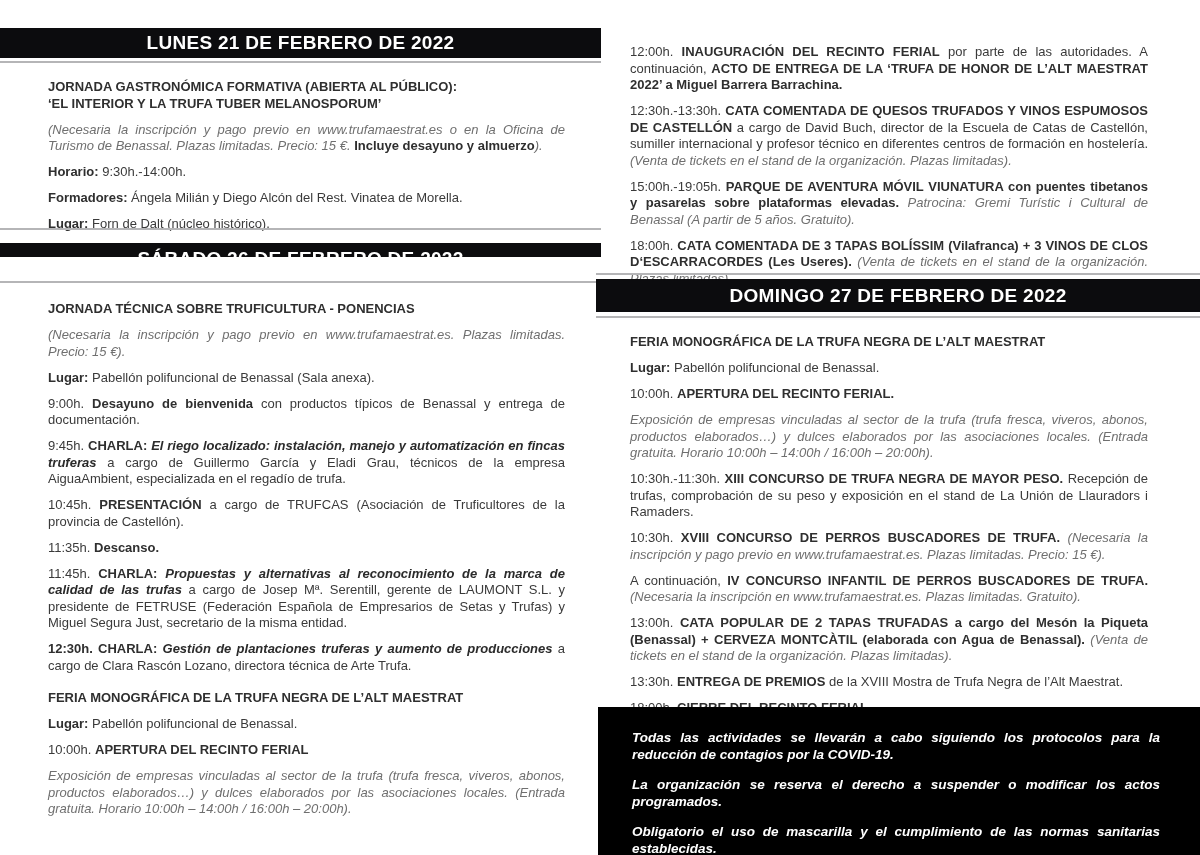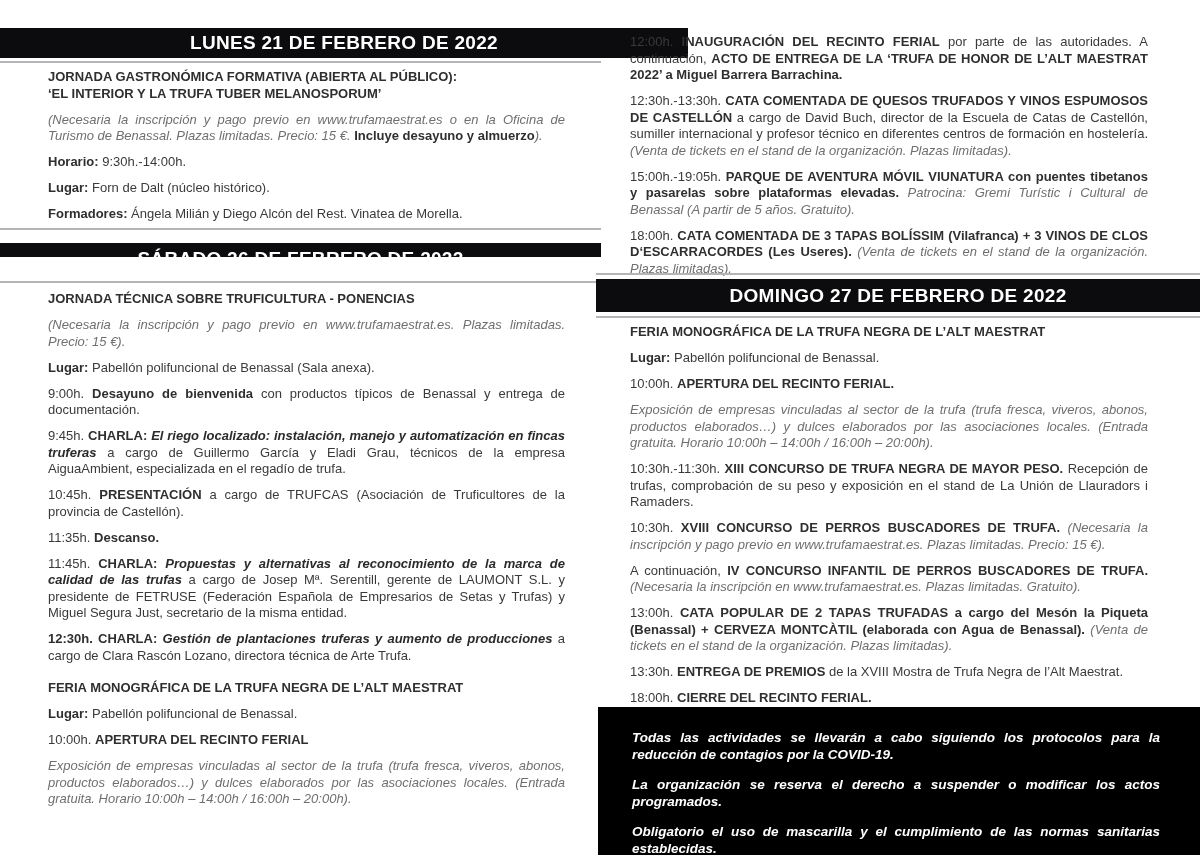--- a/index.html
+++ b/index.html
@@ -9,50 +9,50 @@
     font-family:"Liberation Sans","DejaVu Sans",sans-serif; overflow:hidden;
   }
   .day-bar {
     position:absolute; background:#0c0c0e; color:#ffffff;
     font-weight:bold; text-align:center; letter-spacing:0.3px;
   }
   .day-bar span { display:inline-block; }
   .hairline { position:absolute; height:2px; background:#b5b5b7; }
   .content {
     position:absolute; font-size:13px; line-height:16.5px;
-    color:#3a3a3a; text-align:justify;
+    color:#3a3a3a; text-align:justify;margin-top:10px;
   }
   .content p { margin:0 0 9.5px 0; }
   .r-n { color:#3a3a3a; }
   .r-b { font-weight:bold; color:#2f2f2f; }
   .r-bi { font-weight:bold; font-style:italic; color:#2b2b2b; }
   .r-i { font-style:italic; color:#6f6f6f; }
   .notice-box {
     position:absolute; background:#000000; color:#ffffff;
     text-align:justify; font-size:13.5px; line-height:17px;
   }
   .notice-box .inner { padding:22px 40px 0 34px; }
   .notice-box p { margin:0 0 13px 0; font-weight:bold; font-style:italic; color:#ffffff; }
 </style>
 </head>
 <body>
 
 <div class="page">
 
-  <div class="day-bar" style="left:0; top:28px; width:688px; height:30px; line-height:30px; font-size:19px;">
+  <div class="day-bar" style="left:0; top:28px; width:601px; height:30px; line-height:30px; font-size:19px;">
     <span>LUNES 21 DE FEBRERO DE 2022</span>
   </div>
   <div class="hairline" style="left:0; top:61px; width:601px;"></div>
 
   <div class="content" style="left:48px; top:69px; width:517px;">
       <p><span class="r-b">JORNADA GASTRONÓMICA FORMATIVA (ABIERTA AL PÚBLICO):</span><br><span class="r-b">‘EL INTERIOR Y LA TRUFA TUBER MELANOSPORUM’</span></p>
       <p><span class="r-i">(Necesaria la inscripción y pago previo en www.trufamaestrat.es o en la Oficina de Turismo de Benassal. Plazas limitadas. Precio: 15 €. </span><span class="r-b">Incluye desayuno y almuerzo</span><span class="r-i">).</span></p>
       <p><span class="r-b">Horario:</span><span class="r-n"> 9:30h.-14:00h.</span></p>
+      <p><span class="r-b">Formadores:</span><span class="r-n"> Ángela Milián y Diego Alcón del Rest. Vinatea de Morella.</span></p>
       <p><span class="r-b">Lugar:</span><span class="r-n"> Forn de Dalt (núcleo histórico).</span></p>
-      <p><span class="r-b">Formadores:</span><span class="r-n"> Ángela Milián y Diego Alcón del Rest. Vinatea de Morella.</span></p>
     </div>
 
   <div class="hairline" style="left:0; top:228px; width:601px;"></div>
   <div class="day-bar" style="left:0; top:243px; width:601px; height:14px; line-height:31px; font-size:19px;">
     <span>SÁBADO 26 DE FEBRERO DE 2022</span>
   </div>
   <div class="hairline" style="left:0; top:281px; width:601px;"></div>
 
   <div class="content" style="left:48px; top:291px; width:517px;">
       <p><span class="r-b">JORNADA TÉCNICA SOBRE TRUFICULTURA - PONENCIAS</span></p>

